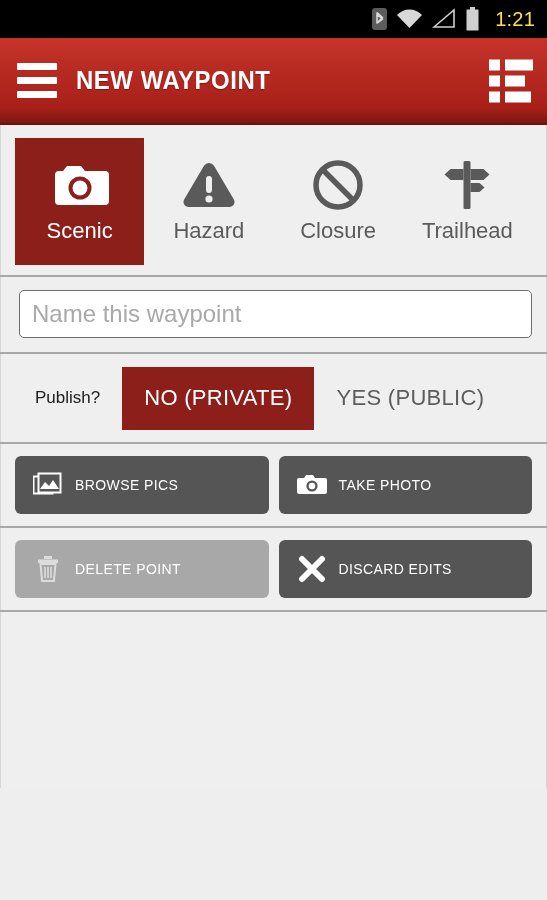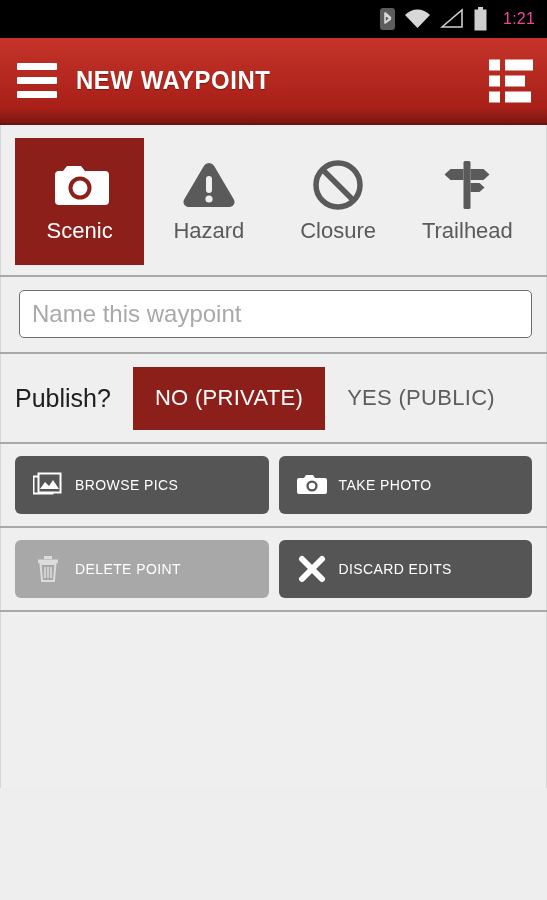--- a/index.html
+++ b/index.html
@@ -10,21 +10,21 @@
     overflow: hidden;
   }
   .phone { position: relative; width: 547px; height: 900px; background: #eeeeee; }
 
   
   .statusbar {
     height: 38px; background: #000; display: flex; align-items: center;
     justify-content: flex-end; padding-right: 12px; gap: 9px;
   }
   .statusbar .sicon { display: flex; align-items: center; }
-  .clock { color: #ec4899; font-size: 16px; letter-spacing: .2px; margin-left: 6px; }
+  .clock { color: #fde047; font-size: 20px; letter-spacing: .2px; margin-left: 6px; }
 
   
   .actionbar {
     height: 87px; position: relative;
     background: linear-gradient(180deg, #c5342a 0%, #b4281f 48%, #a82019 82%, #7d1712 100%);
     border-bottom: 2px solid #6d130f;
     display: flex; align-items: center;
   }
   .hamburger { width: 62px; display: flex; flex-direction: column; align-items: center;
                justify-content: center; gap: 7px; cursor: pointer; margin-left: 6px;}
@@ -61,21 +61,21 @@
     padding: 9px 12px; outline: none; display: block;
   }
   .tin::placeholder { color: #a9a9a9; }
   .tin.name { height: 48px; }
   .wrap-desc { position: relative; margin-top: 10px; }
   .tin.desc { height: 85px; resize: none; line-height: 1.25; }
   .grip { position: absolute; right: 3px; bottom: 3px; width: 12px; height: 12px; pointer-events: none; }
 
   
   .publish { display: flex; align-items: center; height: 88px; padding: 0 14px; }
-  .plabel { font-size: 25px; color: #202020; }
+  .plabel { font-size: 17px; color: #202020; margin-left: 20px; }
   .seg { display: flex; align-items: stretch; margin-left: 22px; height: 63px; }
   .segbtn { display: flex; align-items: center; justify-content: center; padding: 0 22px;
             font-size: 22px; color: #5d5d5d; cursor: pointer; letter-spacing: .3px; text-align: center; }
   .segbtn.on { background: #8c1f1a; color: #ffffff; }
 
   
   .btnrow { display: flex; gap: 10px; padding: 12px 14px; }
   .abtn {
     flex: 1; height: 58px; border-radius: 6px; background: #555555; border: none;
     display: flex; align-items: center; justify-content: flex-start; gap: 12px;

